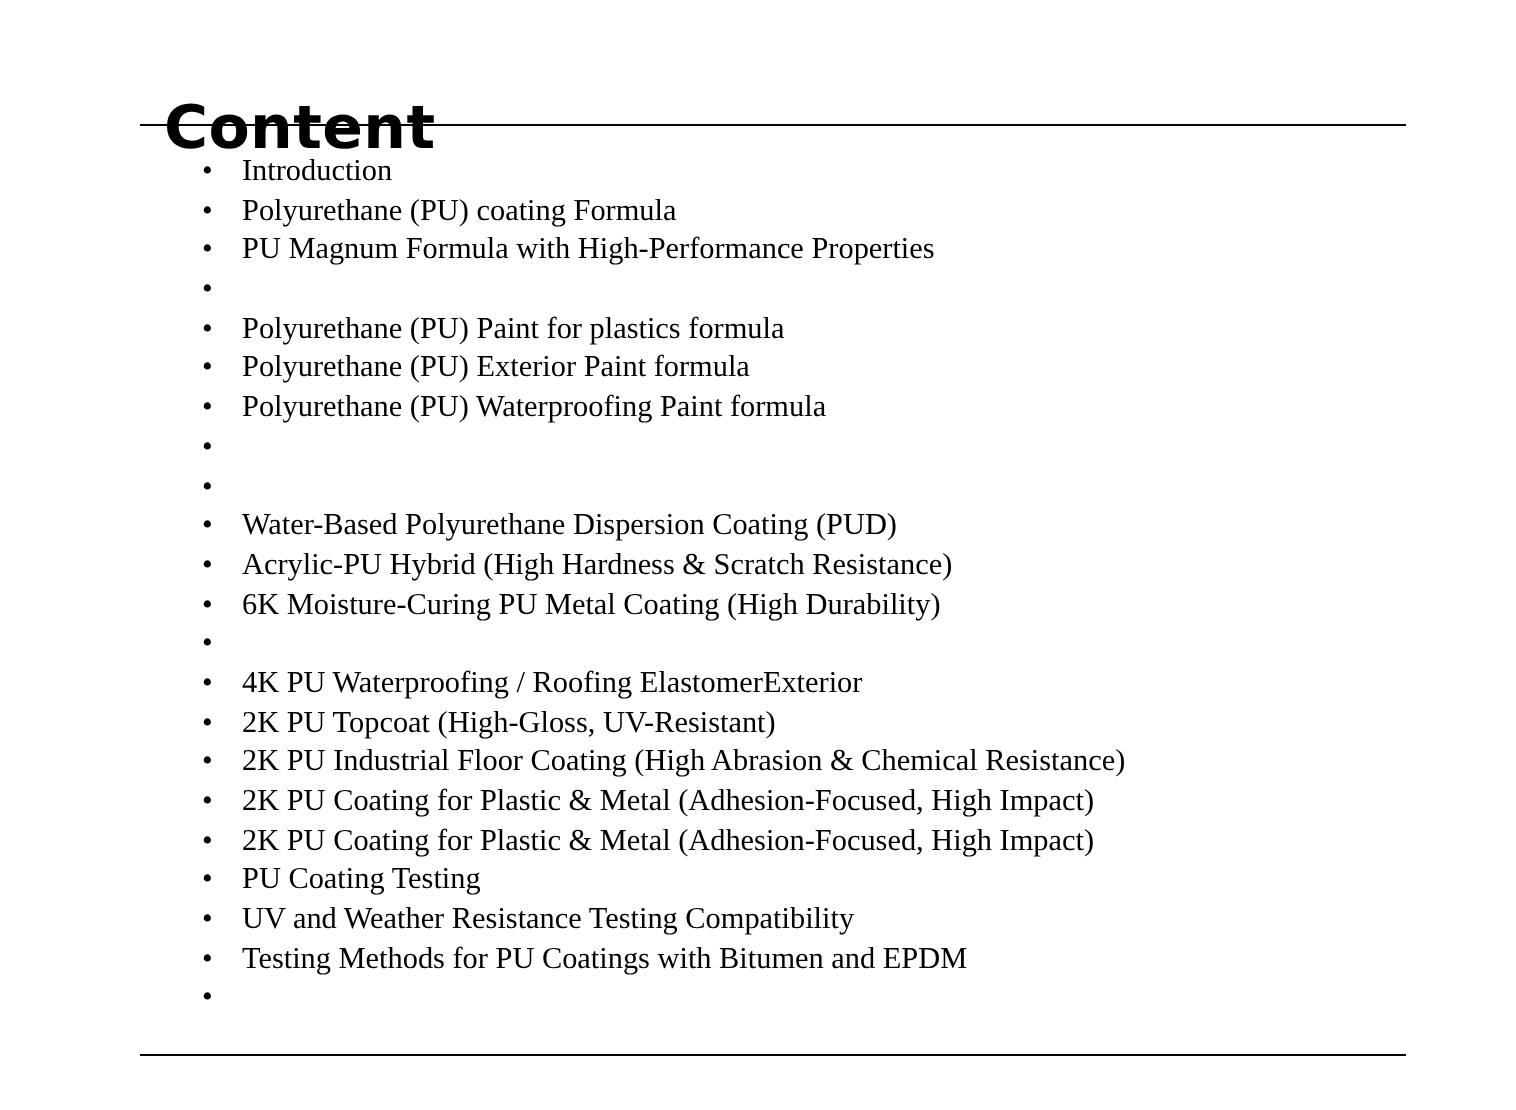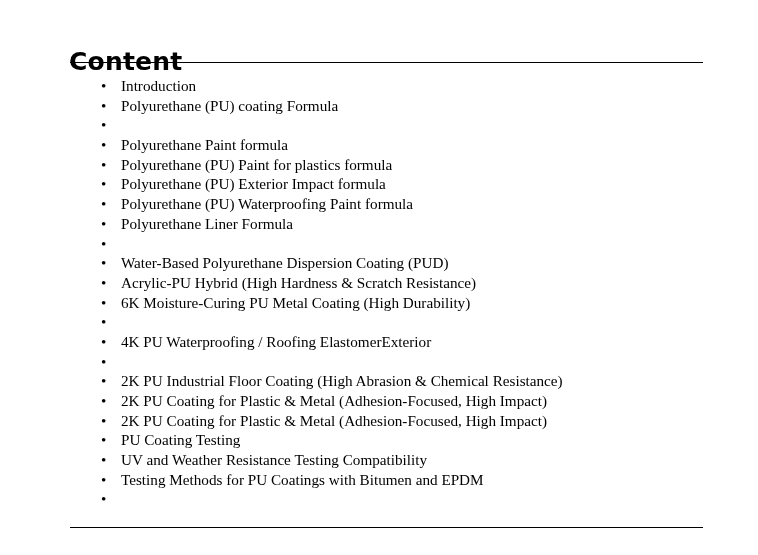--- a/index.html
+++ b/index.html
@@ -22,25 +22,25 @@
     left: 0;
     top: 0;
     width: 758px;
     height: 555px;
     background: #ffffff;
   }
 
   
   .page-title {
     position: absolute;
-    left: 69px;
+    left: 82px;
     top: 30px;
     font-family: "DejaVu Sans", "Liberation Sans", sans-serif;
     font-weight: bold;
-    font-size: 25px;
+    font-size: 30px;
     line-height: 29px;
     letter-spacing: 0.2px;
     color: #000000;
     white-space: nowrap;
   }
 
   
   .rule {
     position: absolute;
     left: 70px;
@@ -90,33 +90,33 @@
 
 <div class="page">
 
   <h1 class="page-title">Content</h1>
 
   <div class="rule rule-top"></div>
 
   <ul class="toc-list">
       <li class="toc-item"><span class="bullet">•</span><span class="label">Introduction</span></li>
       <li class="toc-item"><span class="bullet">•</span><span class="label">Polyurethane (PU) coating Formula</span></li>
+      <li class="toc-item"><span class="bullet">•</span><span class="label">PU Magnum Formula with High-Performance Properties</span></li>
       <li class="toc-item"><span class="bullet">•</span></li>
-      <li class="toc-item"><span class="bullet">•</span><span class="label">Polyurethane Paint formula</span></li>
       <li class="toc-item"><span class="bullet">•</span><span class="label">Polyurethane (PU) Paint for plastics formula</span></li>
-      <li class="toc-item"><span class="bullet">•</span><span class="label">Polyurethane (PU) Exterior Impact formula</span></li>
+      <li class="toc-item"><span class="bullet">•</span><span class="label">Polyurethane (PU) Exterior Paint formula</span></li>
       <li class="toc-item"><span class="bullet">•</span><span class="label">Polyurethane (PU) Waterproofing Paint formula</span></li>
-      <li class="toc-item"><span class="bullet">•</span><span class="label">Polyurethane Liner Formula</span></li>
+      <li class="toc-item"><span class="bullet">•</span></li>
       <li class="toc-item"><span class="bullet">•</span></li>
       <li class="toc-item"><span class="bullet">•</span><span class="label">Water-Based Polyurethane Dispersion Coating (PUD)</span></li>
       <li class="toc-item"><span class="bullet">•</span><span class="label">Acrylic-PU Hybrid (High Hardness &amp; Scratch Resistance)</span></li>
       <li class="toc-item"><span class="bullet">•</span><span class="label">6K Moisture-Curing PU Metal Coating (High Durability)</span></li>
       <li class="toc-item"><span class="bullet">•</span></li>
       <li class="toc-item"><span class="bullet">•</span><span class="label">4K PU Waterproofing / Roofing ElastomerExterior</span></li>
-      <li class="toc-item"><span class="bullet">•</span></li>
+      <li class="toc-item"><span class="bullet">•</span><span class="label">2K PU Topcoat (High-Gloss, UV-Resistant)</span></li>
       <li class="toc-item"><span class="bullet">•</span><span class="label">2K PU Industrial Floor Coating (High Abrasion &amp; Chemical Resistance)</span></li>
       <li class="toc-item"><span class="bullet">•</span><span class="label">2K PU Coating for Plastic &amp; Metal (Adhesion-Focused, High Impact)</span></li>
       <li class="toc-item"><span class="bullet">•</span><span class="label">2K PU Coating for Plastic &amp; Metal (Adhesion-Focused, High Impact)</span></li>
       <li class="toc-item"><span class="bullet">•</span><span class="label">PU Coating Testing</span></li>
       <li class="toc-item"><span class="bullet">•</span><span class="label">UV and Weather Resistance Testing Compatibility</span></li>
       <li class="toc-item"><span class="bullet">•</span><span class="label">Testing Methods for PU Coatings with Bitumen and EPDM</span></li>
       <li class="toc-item"><span class="bullet">•</span></li>
     </ul>
 
   <div class="rule rule-bottom"></div>

